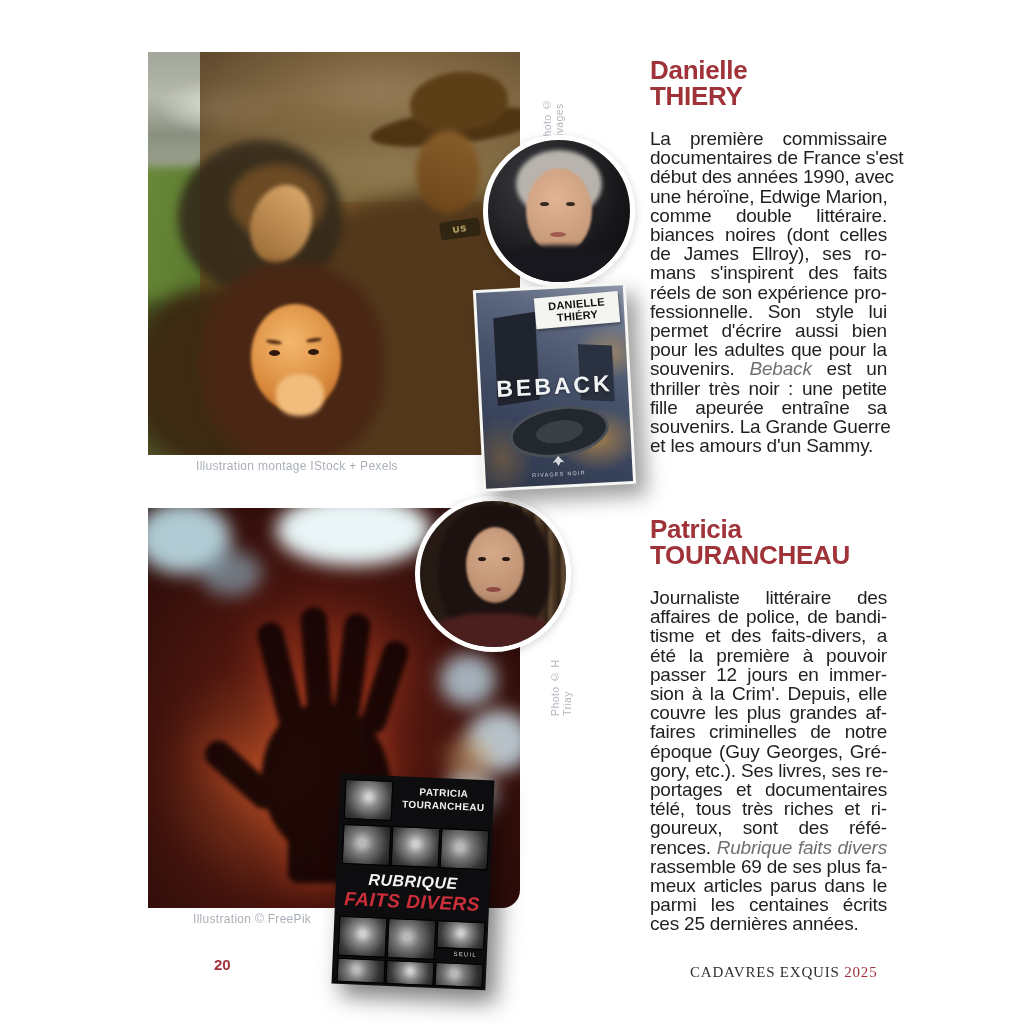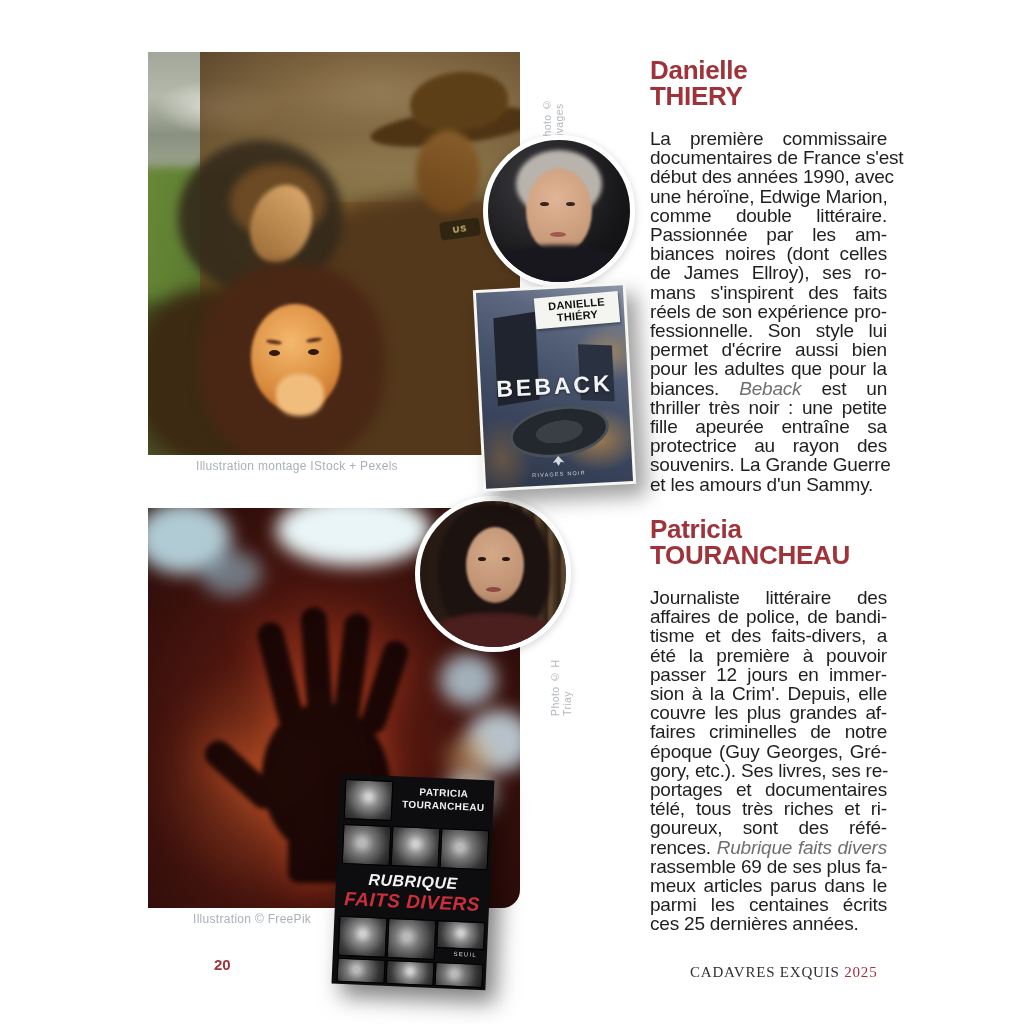--- a/index.html
+++ b/index.html
@@ -259,32 +259,30 @@
     <div class="author-heading">
       <div>Danielle</div>
       <div>THIERY</div>
     </div>
     <div class="bio">
         <div class="bio-line"><span>La première commissaire</span></div>
         <div class="bio-line"><span>documentaires de France s'est</span></div>
         <div class="bio-line"><span>début des années 1990, avec</span></div>
         <div class="bio-line"><span>une héroïne, Edwige Marion,</span></div>
         <div class="bio-line"><span>comme double littéraire.</span></div>
-        <div class="bio-line"><span>Passionnée par les am-</span></div>
         <div class="bio-line"><span>biances noires (dont celles</span></div>
         <div class="bio-line"><span>de James Ellroy), ses ro-</span></div>
         <div class="bio-line"><span>mans s'inspirent des faits</span></div>
         <div class="bio-line"><span>réels de son expérience pro-</span></div>
         <div class="bio-line"><span>fessionnelle. Son style lui</span></div>
         <div class="bio-line"><span>permet d'écrire aussi bien</span></div>
         <div class="bio-line"><span>pour les adultes que pour la</span></div>
-        <div class="bio-line"><span>biances. </span><em>Beback</em><span> est un</span></div>
+        <div class="bio-line"><span>souvenirs. </span><em>Beback</em><span> est un</span></div>
         <div class="bio-line"><span>thriller très noir : une petite</span></div>
         <div class="bio-line"><span>fille apeurée entraîne sa</span></div>
-        <div class="bio-line"><span>protectrice au rayon des</span></div>
         <div class="bio-line"><span>souvenirs. La Grande Guerre</span></div>
         <div class="bio-line last"><span>et les amours d'un Sammy.</span></div>
       </div>
   </div>
 
   <div class="col" style="top:516px;">
     <div class="author-heading">
       <div>Patricia</div>
       <div>TOURANCHEAU</div>
     </div>

